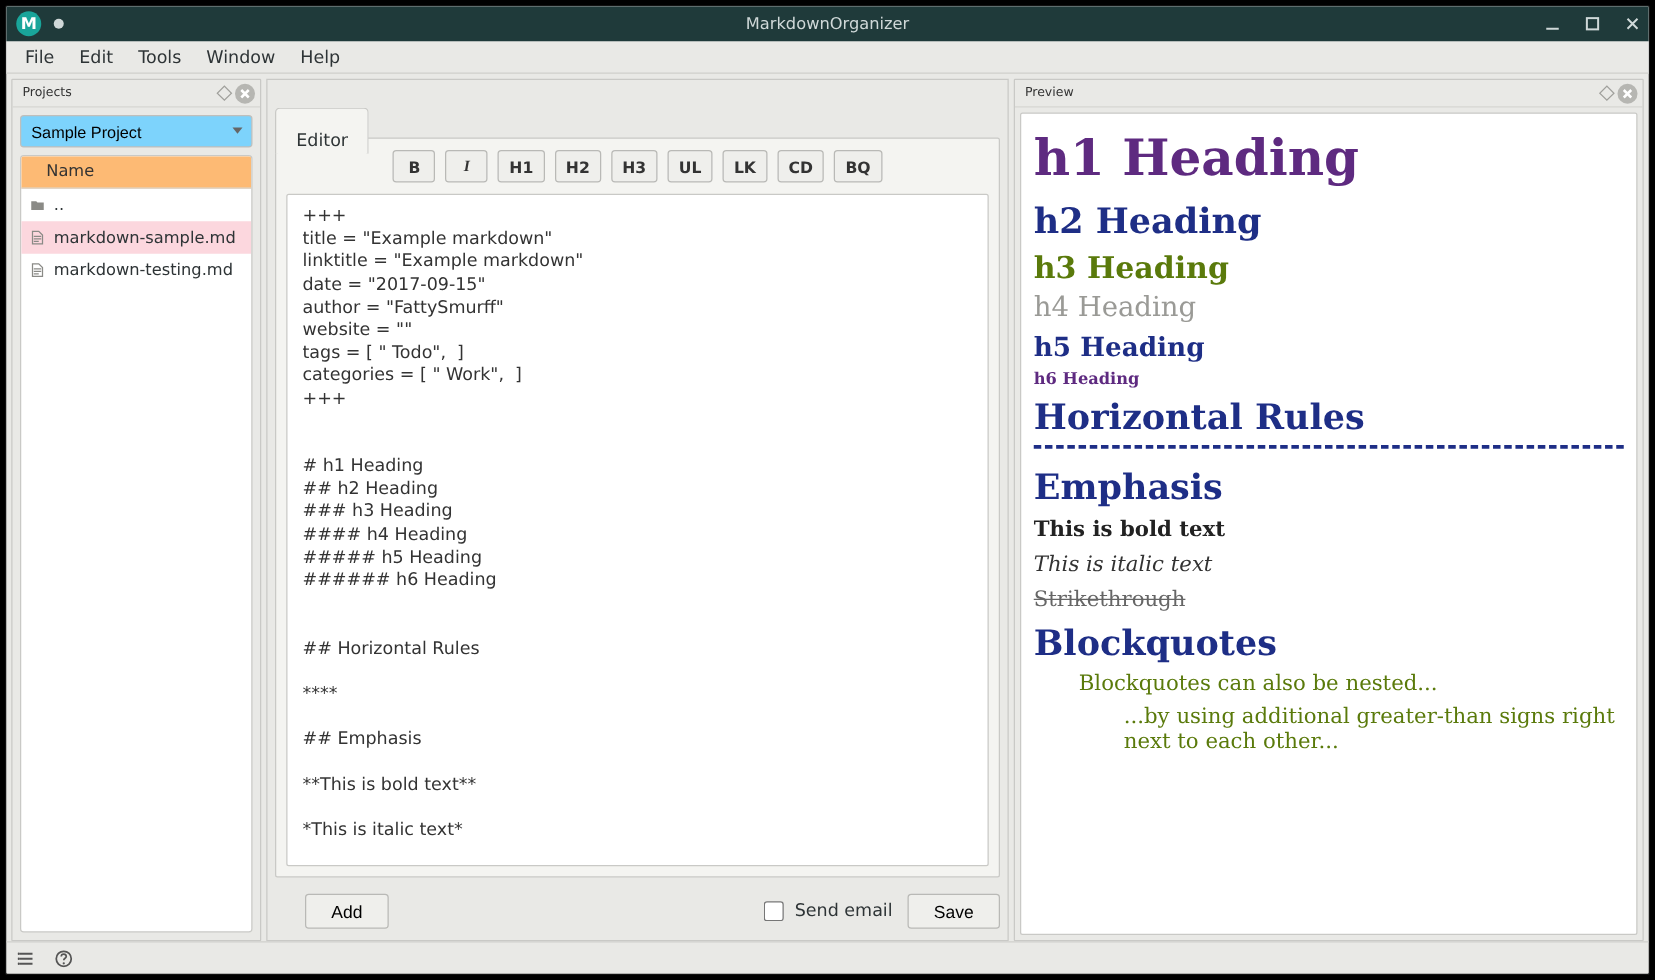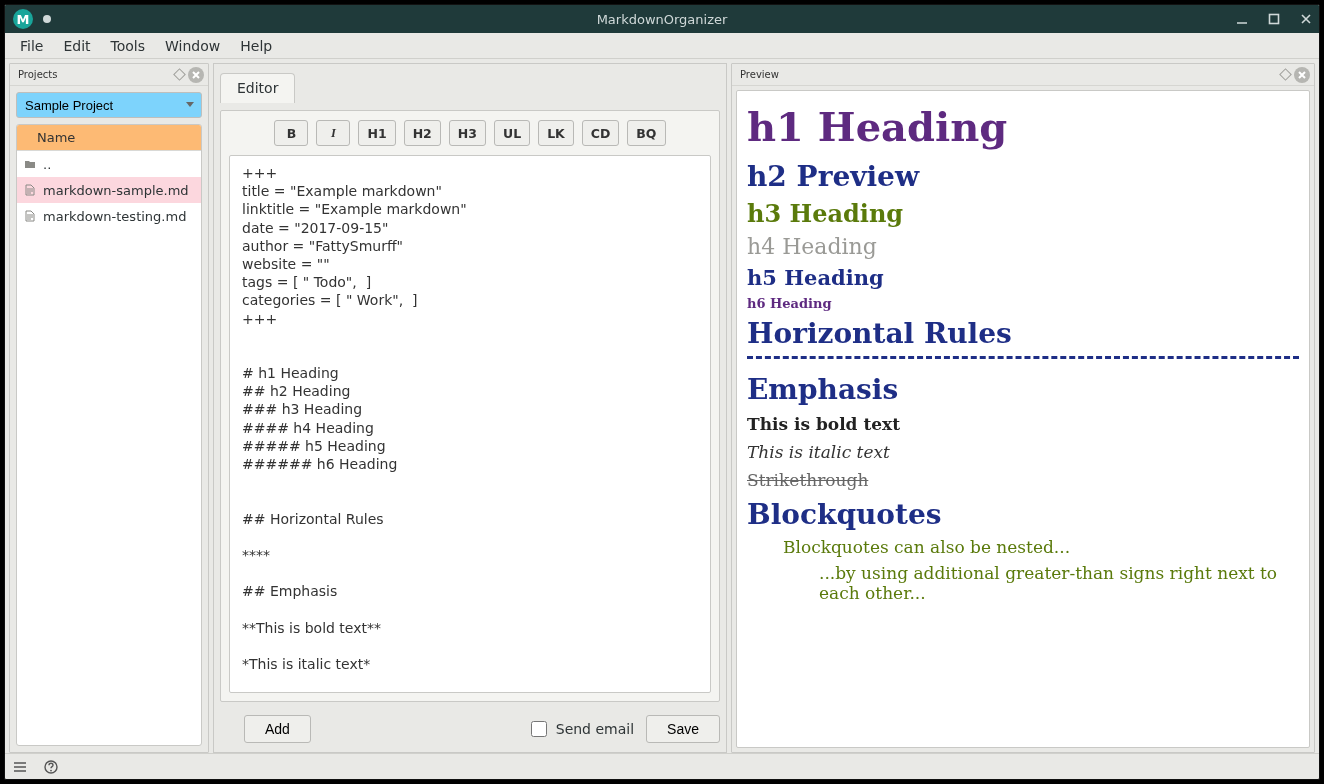--- a/index.html
+++ b/index.html
@@ -69,21 +69,21 @@
   .file-list { flex:1; border:1px solid #c9c9c6; border-radius:3px; background:#fff; display:flex; flex-direction:column; overflow:hidden;}
   .fl-header { height:26px; background:#fdba74; border-bottom:1px solid #d9d9d6; display:flex; align-items:center; padding-left:20px; font-size:13px; color:#333;}
   .fl-row { height:26px; display:flex; align-items:center; padding:0 6px; gap:6px; cursor:pointer; font-size:13px;}
   .fl-row.sel { background:#fcd7de; }
   .fl-icon { width:14px; display:flex; justify-content:center; color:#8a8a86;}
   .fl-icon svg { width:12px; height:12px; fill:#8a8a86; }
 
   
   .editor { flex:1; padding:6px; display:flex; flex-direction:column; gap:10px; border:1px solid #c9c9c6;}
   .tabbar { display:flex; height:30px; }
-  .tab { padding:6px 16px; border:1px solid #c9c9c6; border-bottom:none; border-top-left-radius:4px; border-top-right-radius:4px; background:#e9e9e6; font-size:14px; position:relative; top:3px;}
+  .tab { padding:18px 16px; border:1px solid #c9c9c6; border-bottom:none; border-top-left-radius:4px; border-top-right-radius:4px; background:#e9e9e6; font-size:14px; position:relative; top:16px;}
   .tab.active { background:#f4f4f1;}
   .editor-box { border:1px solid #c9c9c6; background:#f4f4f1; flex:1; display:flex; flex-direction:column; border-radius:2px; overflow:hidden;}
   .toolbar { height:44px; display:flex; align-items:center; justify-content:center; gap:8px;}
   .tool {
     min-width:34px; height:26px; padding:0 8px;
     border:1px solid #b9b9b6; border-radius:3px; background:#efefec;
     display:flex; align-items:center; justify-content:center; font-size:12.5px; font-weight:bold; cursor:pointer;
     color:#333;
   }
   .tool.I { font-style:italic; font-weight:bold; font-family:serif; }
@@ -92,21 +92,21 @@
     width:100%; height:100%; resize:none; border:1px solid #c9c9c6; border-radius:2px;
     background:#fff; padding:8px 12px; font-family:"DejaVu Sans","Noto Sans",sans-serif; font-size:14px; color:#333; line-height:1.3;
   }
   .footer-row { height:34px; display:flex; align-items:center; gap:12px;padding-left:24px; }
   .btn { height:28px; padding:0 20px; border:1px solid #b9b9b6; border-radius:3px; background:#efefec; cursor:pointer; font-size:14px;}
   .spacer { flex:1; }
   .chk { display:flex; align-items:center; gap:6px; font-size:14px; }
   input[type=checkbox] { width:16px; height:16px; }
 
   
-  .preview { width:584px; }
+  .preview { width:504px; }
   .preview-body { flex:1; background:#fff; margin:4px; border:1px solid #c9c9c6; border-radius:2px; overflow-y:auto; padding:8px 10px 8px 10px; font-family:"DejaVu Serif", Georgia, serif;}
   .preview-body h1 { font-size:40px; color:#5e2a80; margin:4px 0 10px 0; font-weight:bold;}
   .preview-body h2 { font-size:28px; color:#1e2e86; margin:6px 0; font-weight:bold;}
   .preview-body h3 { font-size:24px; color:#5a7a0b; margin:6px 0; font-weight:bold;}
   .preview-body h4 { font-size:22px; color:#9a9a96; margin:6px 0; font-weight:normal;}
   .preview-body h5 { font-size:21px; color:#1e2e86; margin:6px 0; font-weight:bold;}
   .preview-body h6 { font-size:13px; color:#5e2a80; margin:6px 0; font-weight:bold;}
   .hr-dash { border:none; border-top:3px dashed #1e2e86; margin:6px 0 14px 0;}
   .p-bold { font-weight:bold; font-size:17px; margin:8px 0; color:#222;}
   .p-italic { font-style:italic; font-size:17px; margin:8px 0; color:#333;}
@@ -281,21 +281,21 @@
           <span class="diamond"></span>
           <span class="close-circ">
               <svg viewBox="0 0 8 8">
                 <path d="M1 1 L7 7 M7 1 L1 7"></path>
               </svg>
             </span>
         </span>
       </div>
       <div class="preview-body">
         <h1>h1 Heading</h1>
-        <h2>h2 Preview</h2>
+        <h2>h2 Heading</h2>
         <h3>h3 Heading</h3>
         <h4>h4 Heading</h4>
         <h5>h5 Heading</h5>
         <h6>h6 Heading</h6>
         <h2>Horizontal Rules</h2>
         <hr class="hr-dash">
         <h2>Emphasis</h2>
         <p class="p-bold">This is bold text</p>
         <p class="p-italic">This is italic text</p>
         <p class="p-strike">Strikethrough</p>

